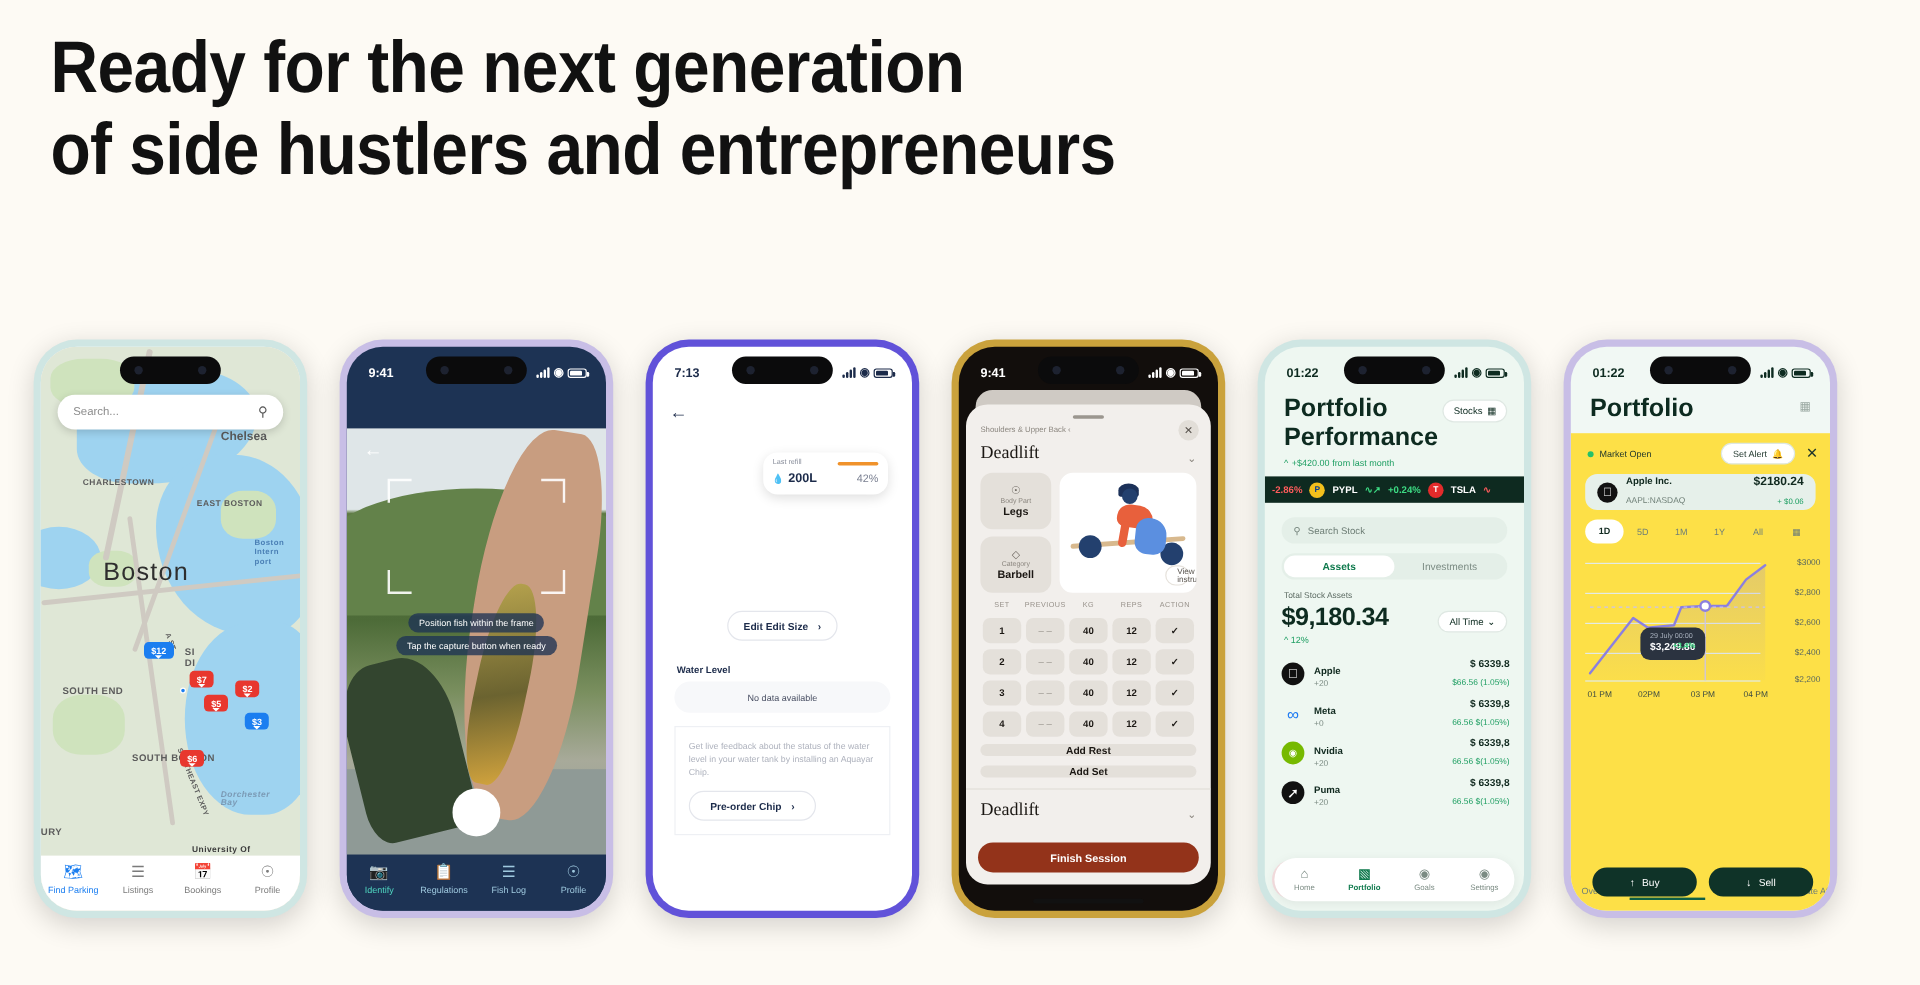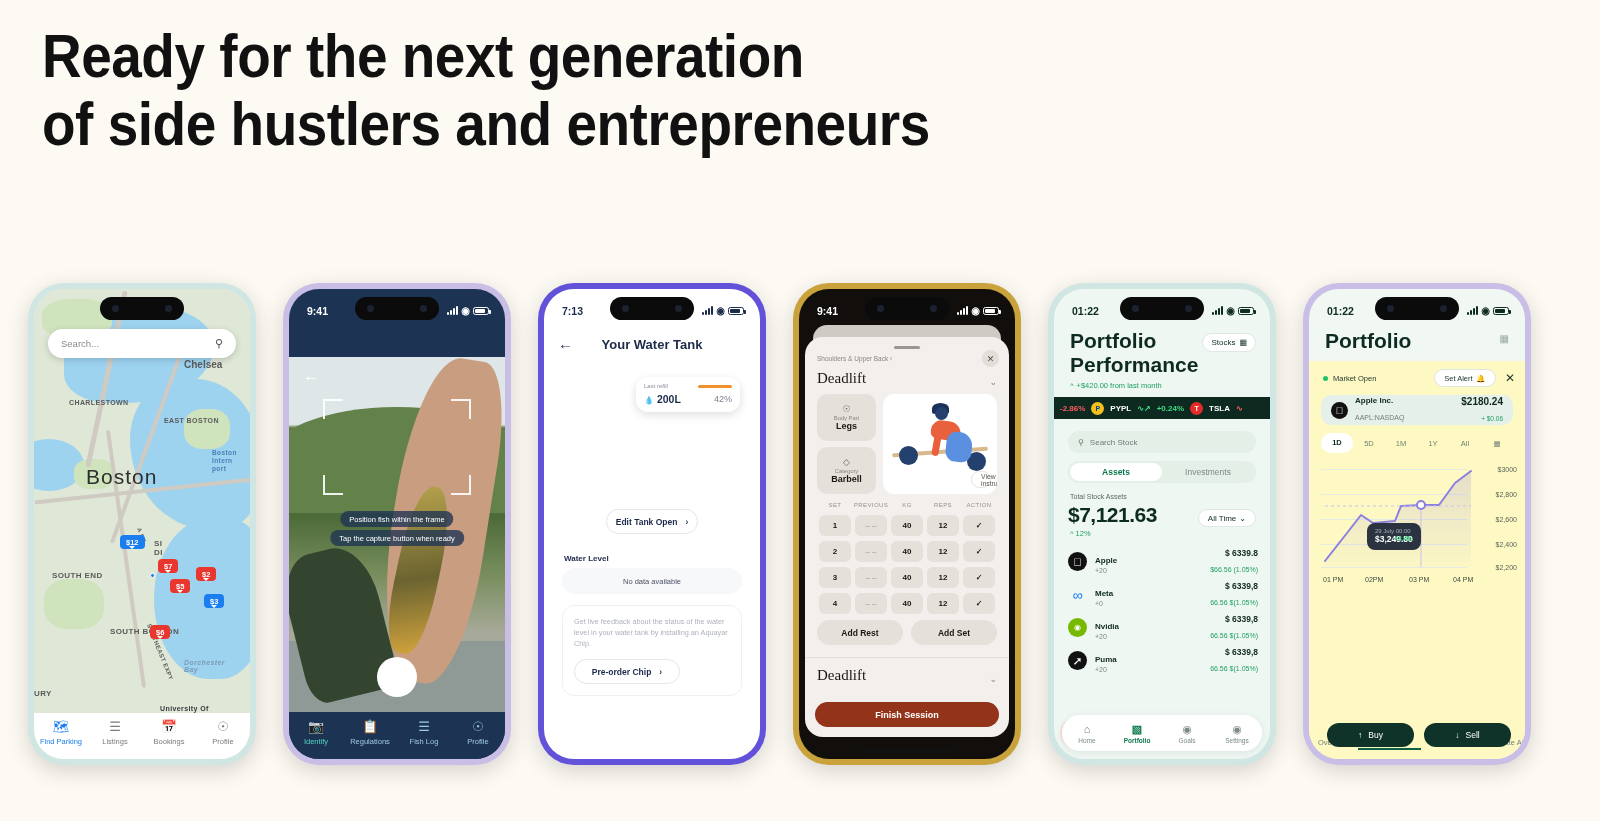--- a/index.html
+++ b/index.html
@@ -150,21 +150,21 @@
   .refill .r2{display:flex;align-items:center;justify-content:space-between;margin-top:4px;}
   .refill .r2 b{font-size:10.5px;color:#1c2b4a;}
   .refill .r2 em{font-style:normal;font-size:9px;color:#7b8192;}
   .pill{ display:flex;align-items:center;justify-content:center;gap:8px;
          border:1px solid #e4e6ec;border-radius:20px;height:25px;font-size:8.5px;
          font-weight:700;color:#1c2b4a;background:#fff;}
   .editTank{ position:absolute;left:62px;right:62px;top:220px;}
   .secLbl{ position:absolute;left:20px;top:265px;font-size:8px;font-weight:700;color:#1c2b4a;}
   .noData{ position:absolute;left:18px;right:18px;top:279px;height:26px;border-radius:14px;
            background:#f7f8fa;display:flex;align-items:center;justify-content:center;font-size:7.5px;color:#4a5064;}
-  .chipBox{ position:absolute;left:18px;right:18px;top:316px;border:1px solid #eef0f4;border-radius:12px;padding:10px 11px 11px;}
+  .chipBox{ position:absolute;left:18px;right:18px;top:316px;border:1px solid #eef0f4;border-radius:0;padding:10px 11px 11px;}
   .chipBox p{font-size:7.3px;line-height:11px;color:#aeb2bd;}
   .preorder{ width:106px;margin-top:10px;}
 
   
   #p4{ left:793px; background:#caa23c; }
   #p4 .inner{ background:#120e0c; }
   .sheetBack{position:absolute;left:14px;right:14px;top:36px;height:40px;border-radius:14px;background:#cfcac4;}
   .sheet{ position:absolute; left:6px;right:6px;top:48px;bottom:22px;background:#f2efec;border-radius:18px;overflow:hidden;}
   .grab{position:absolute;left:50%;top:9px;transform:translateX(-50%);width:26px;height:3px;border-radius:2px;background:#9b968f;}
   .xbtn{position:absolute;right:10px;top:13px;width:17px;height:17px;border-radius:50%;background:#e2ded8;
@@ -188,21 +188,21 @@
   .illus .legs{position:absolute;left:55%;top:38%;width:26px;height:30px;border-radius:10px 14px 10px 10px;background:#5b8fe0;transform:rotate(6deg);}
   .illus .arm{position:absolute;left:44%;top:40%;width:7px;height:22px;border-radius:5px;background:#e8603c;transform:rotate(10deg);}
   .vi{position:absolute;left:88px;right:22px;bottom:6px;height:17px;border:1px solid #e6e2dc;border-radius:12px;background:#fff;
       display:flex;align-items:center;justify-content:space-between;padding:0 9px;font-size:6.8px;color:#5b5650;}
   .thead,.trow{position:absolute;left:12px;right:12px;display:flex;align-items:center;}
   .thead{top:165px;font-size:6px;color:#97918a;letter-spacing:.4px;}
   .thead div,.trow div{flex:1;text-align:center;}
   .trow{height:21px;font-size:8px;font-weight:700;color:#1b1713;}
   .trow div{background:#e4e0da;border-radius:6px;height:21px;line-height:21px;margin:0 2px;}
   .trow div.prev{background:#e4e0da;color:#9b968f;font-weight:400;}
-  .addRow{position:absolute;left:12px;right:12px;top:283px;display:flex;gap:8px;}
+  .addRow{position:absolute;left:12px;right:12px;top:283px;display:flex;gap:8px;flex-direction:column;}
   .addRow .b{flex:1;height:25px;border-radius:13px;background:#e4e0da;display:flex;align-items:center;
              justify-content:center;font-size:8.5px;font-weight:700;color:#1b1713;}
   .sep{position:absolute;left:0;right:0;top:320px;height:1px;background:#e2ded8;}
   .ex2{position:absolute;left:12px;top:330px;font-family:"Liberation Serif",serif;font-size:15px;color:#1b1713;}
   .finish{position:absolute;left:10px;right:10px;bottom:10px;height:25px;border-radius:14px;background:#93331a;
           display:flex;align-items:center;justify-content:center;color:#fff;font-size:9px;font-weight:700;}
 
   
   #p5{ left:1048px; background:#cfe6e3; }
   #p5 .inner{ background:#eef7f1; }
@@ -238,21 +238,21 @@
   .pfNav .t{flex:1;text-align:center;font-size:6.5px;color:#7b8b83;}
   .pfNav .t .ic{display:block;font-size:11px;line-height:13px;margin-bottom:1px;color:#7b8b83;}
   .pfNav .t.on,.pfNav .t.on .ic{color:#0f7a4d;font-weight:700;}
   .navGlow{position:absolute;left:6px;bottom:10px;width:46px;height:32px;border-radius:18px;background:#f7d8dc;opacity:.8;}
 
   
   #p6{ left:1303px; background:#c8bee6; }
   #p6 .inner{ background:#f1f8f4; }
   .p6Ghost{position:absolute;left:16px;top:40px;font-size:21px;font-weight:700;color:#0d2b20;}
   .p6Ghost2{position:absolute;right:16px;top:44px;font-size:10px;color:#9aa8a1;}
-  .ovl{position:absolute;left:0;right:0;top:72px;bottom:0;background:#fef9c3;}
+  .ovl{position:absolute;left:0;right:0;top:72px;bottom:0;background:#fde047;}
   .mkRow{position:absolute;left:14px;right:10px;top:8px;display:flex;align-items:center;}
   .mkDot{width:5px;height:5px;border-radius:50%;background:#25c16a;margin-right:5px;}
   .mkTxt{font-size:7.5px;color:#1d342a;}
   .setAlert{margin-left:auto;height:18px;padding:0 9px;border-radius:10px;background:#fff;border:1px solid #dde7e1;
             display:flex;align-items:center;gap:4px;font-size:7.5px;color:#1d342a;}
   .xc{margin-left:9px;font-size:12px;color:#1d342a;}
   .stkCard{position:absolute;left:12px;right:12px;top:34px;height:30px;border-radius:10px;background:#e6f0ea;
            display:flex;align-items:center;padding:0 10px;}
   .stkCard .lg{width:17px;height:17px;border-radius:50%;background:#111;color:#fff;display:flex;align-items:center;justify-content:center;font-size:10px;margin-right:7px;}
   .stkCard .n{font-size:8px;font-weight:700;color:#10291f;line-height:10px;}
@@ -405,36 +405,35 @@
                 <i></i>
               </span>
             <span class="wifi">◉</span>
             <span class="batt">
                 <i></i>
               </span>
           </span>
         </div>
 
         <div class="wtBack">←</div>
-        <div class="wtHead">Your Water Tank</div>
 
 
         <div class="refill">
           <div class="r1">
             <span>Last refill</span>
             <i></i>
           </div>
           <div class="r2">
             <b><span style="font-size:8px">💧</span> <span>200L</span></b>
             <em>42%</em>
           </div>
         </div>
 
         <div class="pill editTank">
-          <span>Edit Tank Open</span>
+          <span>Edit Edit Size</span>
           <span>›</span>
         </div>
 
         <div class="secLbl">Water Level</div>
         <div class="noData">No data available</div>
 
         <div class="chipBox">
           <p>Get live feedback about the status of the water level in your water tank by installing an Aquayar Chip.</p>
           <div class="pill preorder">
             <span>Pre-order Chip</span>
@@ -601,21 +600,21 @@
           <span>⚲</span>
           <span>Search Stock</span>
         </div>
 
         <div class="segs">
           <div class="s on">Assets</div>
           <div class="s">Investments</div>
         </div>
 
         <div class="tsa">Total Stock Assets</div>
-        <div class="amount">$7,121.63</div>
+        <div class="amount">$9,180.34</div>
         <div class="allTime">
           <span>All Time</span>
           <span>⌄</span>
         </div>
         <div class="pct">^ <span>12%</span></div>
 
         <div class="slist">
           <div class="srow">
             <span class="slogo" style="background:#111"></span>
             <span>

